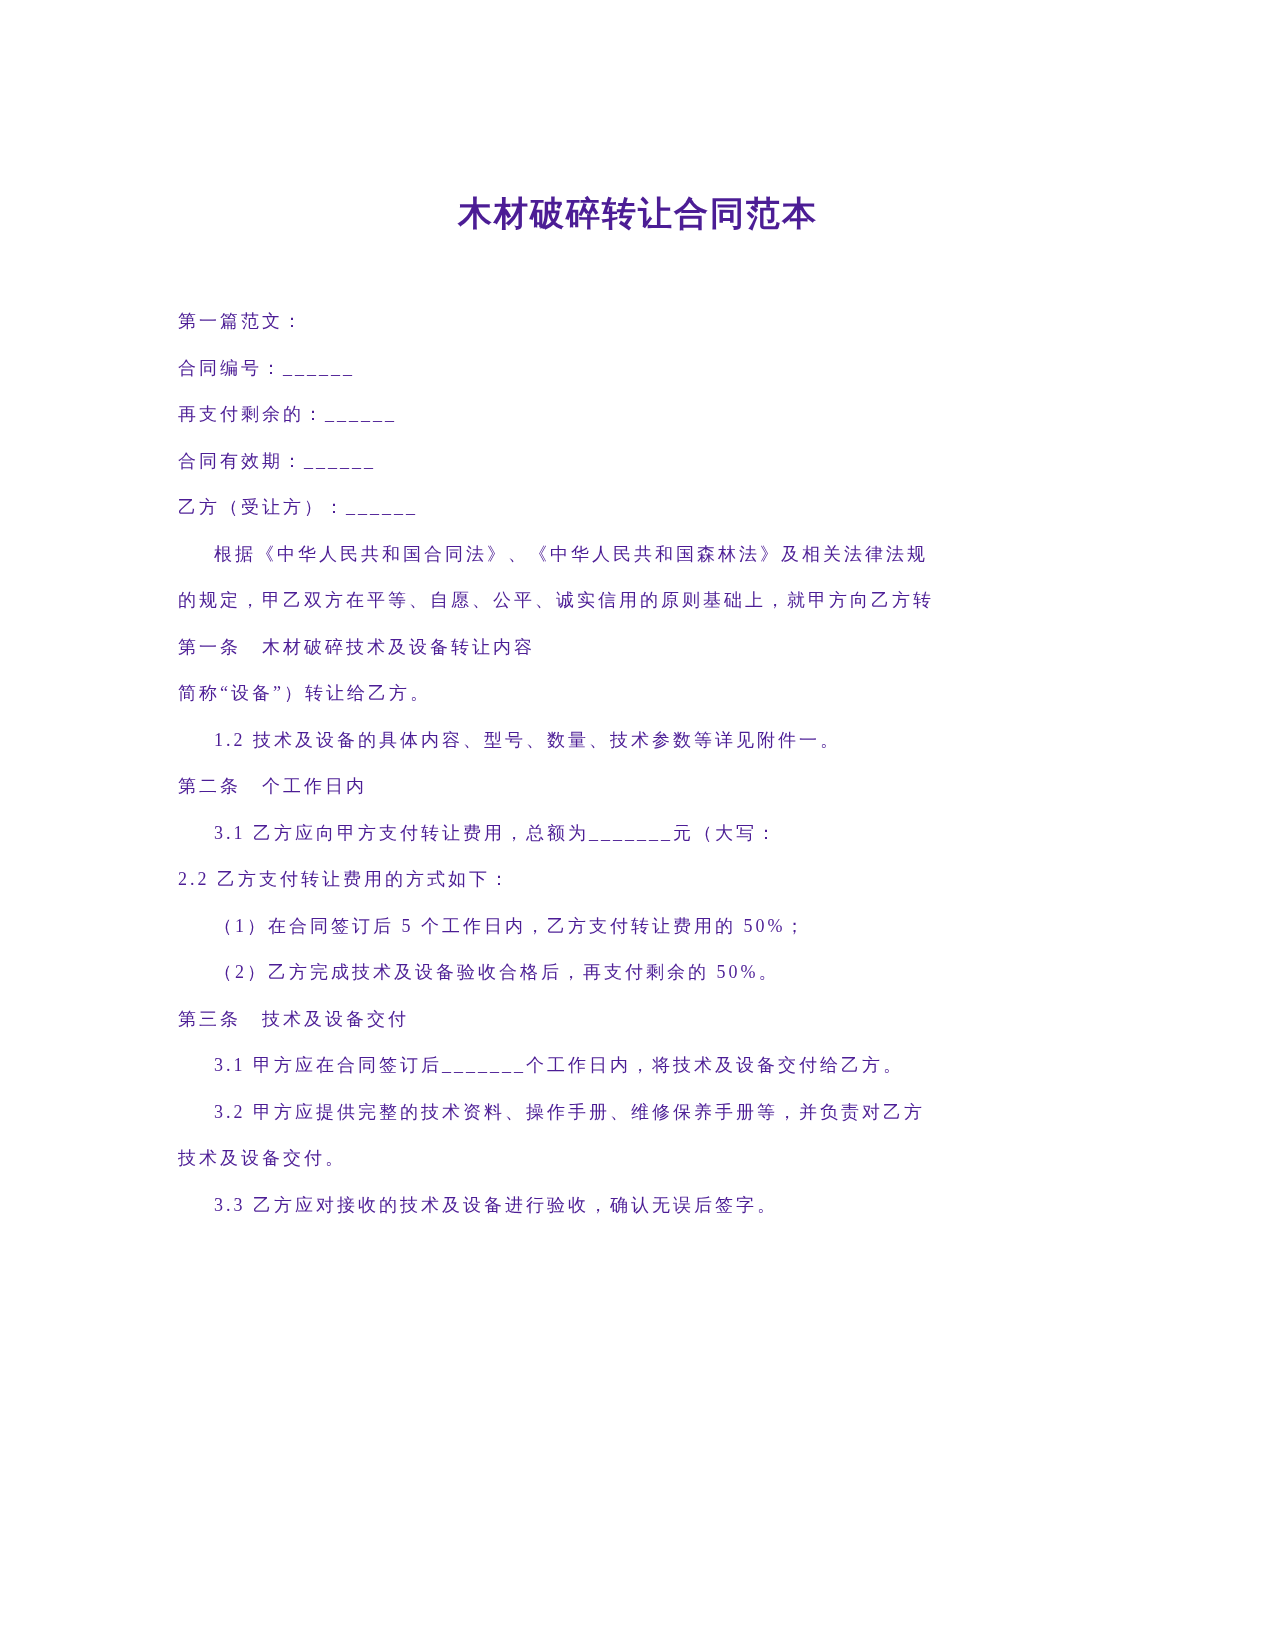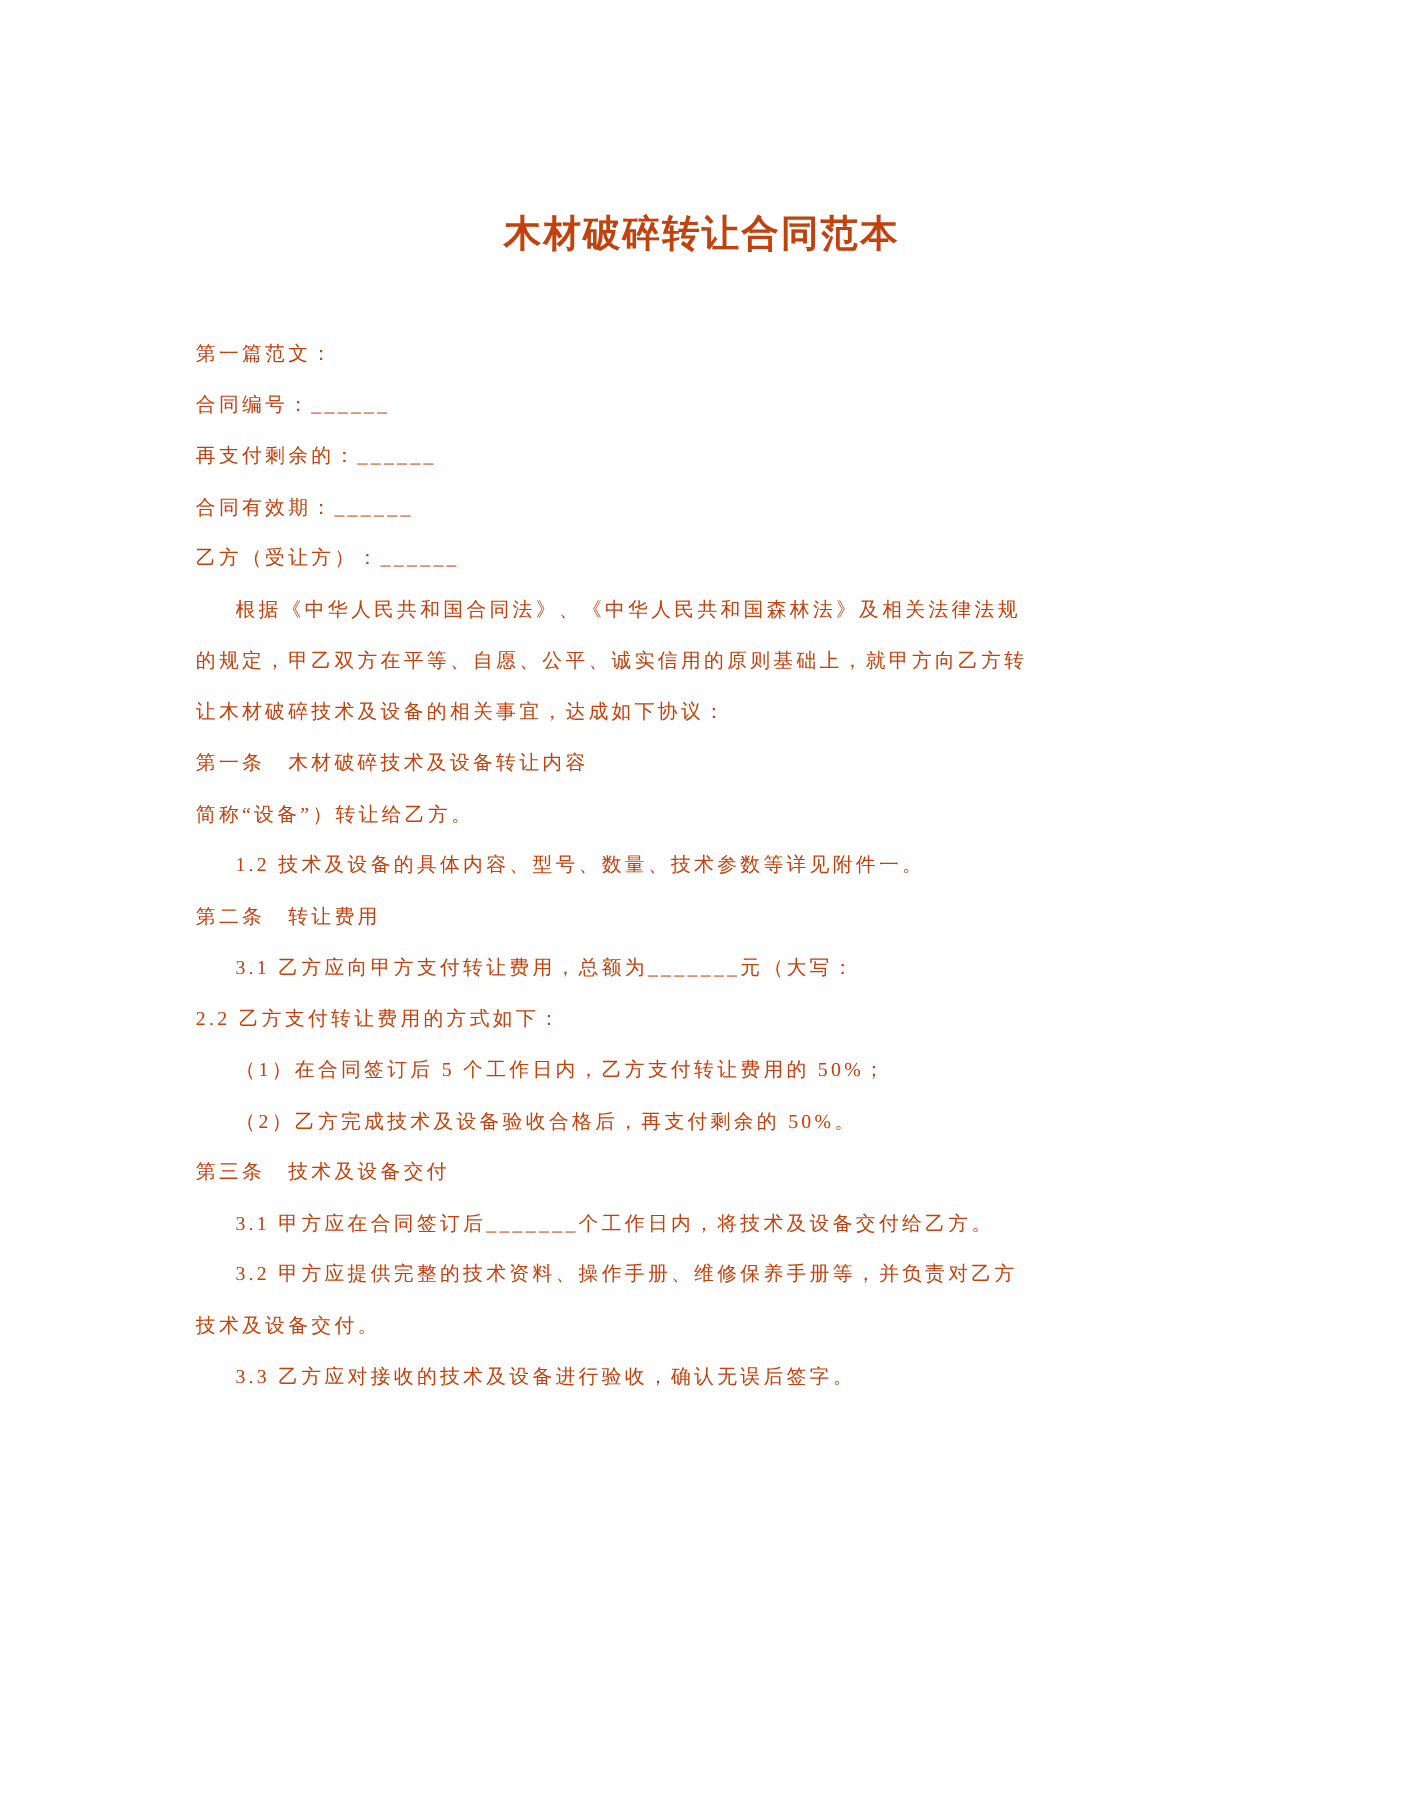--- a/index.html
+++ b/index.html
@@ -6,21 +6,21 @@
     margin: 0;
     padding: 0;
     background: #ffffff;
   }
   .page {
     position: relative;
     width: 1275px;
     height: 1410px;
     background: #ffffff;
     overflow: hidden;
-    color: #c2410c;
+    color: #4c1d95;
     font-family: "Liberation Serif", "DejaVu Serif", serif;
   }
   .doc {
     position: absolute;
     left: 178px;
     top: 0;
     width: 920px;
   }
   .doc-title {
     margin: 0;
@@ -52,25 +52,24 @@
   <div class="doc">
     <h1 class="doc-title">木材破碎转让合同范本</h1>
     <div class="doc-body">
       <div class="line">第一篇范文：</div>
       <div class="line">合同编号：______</div>
       <div class="line">再支付剩余的：______</div>
       <div class="line">合同有效期：______</div>
       <div class="line">乙方（受让方）：______</div>
       <div class="line indent">根据《中华人民共和国合同法》、《中华人民共和国森林法》及相关法律法规</div>
       <div class="line">的规定，甲乙双方在平等、自愿、公平、诚实信用的原则基础上，就甲方向乙方转</div>
-      <div class="line">让木材破碎技术及设备的相关事宜，达成如下协议：</div>
       <div class="line">第一条　木材破碎技术及设备转让内容</div>
       <div class="line">简称“设备”）转让给乙方。</div>
       <div class="line indent">1.2 技术及设备的具体内容、型号、数量、技术参数等详见附件一。</div>
-      <div class="line">第二条　转让费用</div>
+      <div class="line">第二条　个工作日内</div>
       <div class="line indent">3.1 乙方应向甲方支付转让费用，总额为_______元（大写：</div>
       <div class="line">2.2 乙方支付转让费用的方式如下：</div>
       <div class="line indent">（1）在合同签订后 5 个工作日内，乙方支付转让费用的 50%；</div>
       <div class="line indent">（2）乙方完成技术及设备验收合格后，再支付剩余的 50%。</div>
       <div class="line">第三条　技术及设备交付</div>
       <div class="line indent">3.1 甲方应在合同签订后_______个工作日内，将技术及设备交付给乙方。</div>
       <div class="line indent">3.2 甲方应提供完整的技术资料、操作手册、维修保养手册等，并负责对乙方</div>
       <div class="line">技术及设备交付。</div>
       <div class="line indent">3.3 乙方应对接收的技术及设备进行验收，确认无误后签字。</div>
     </div>

